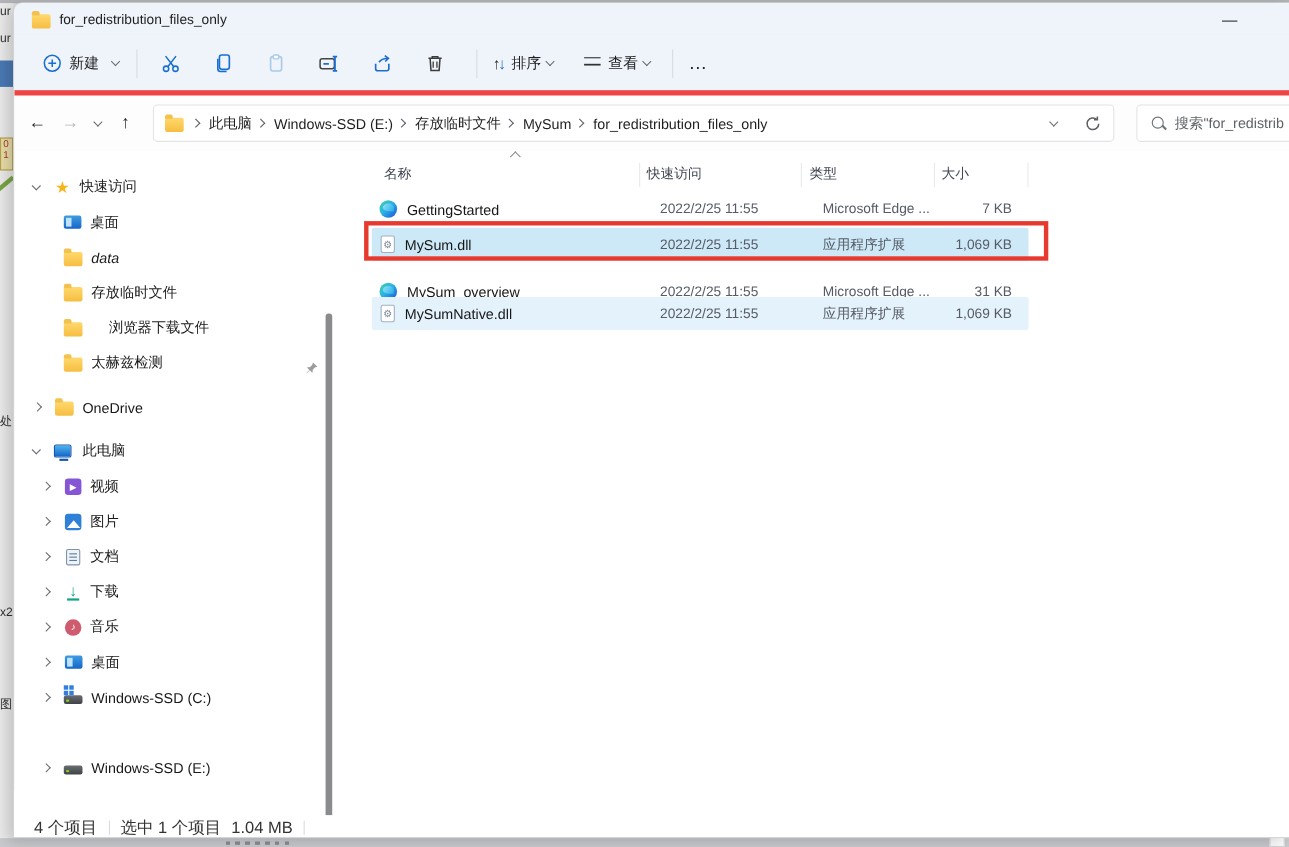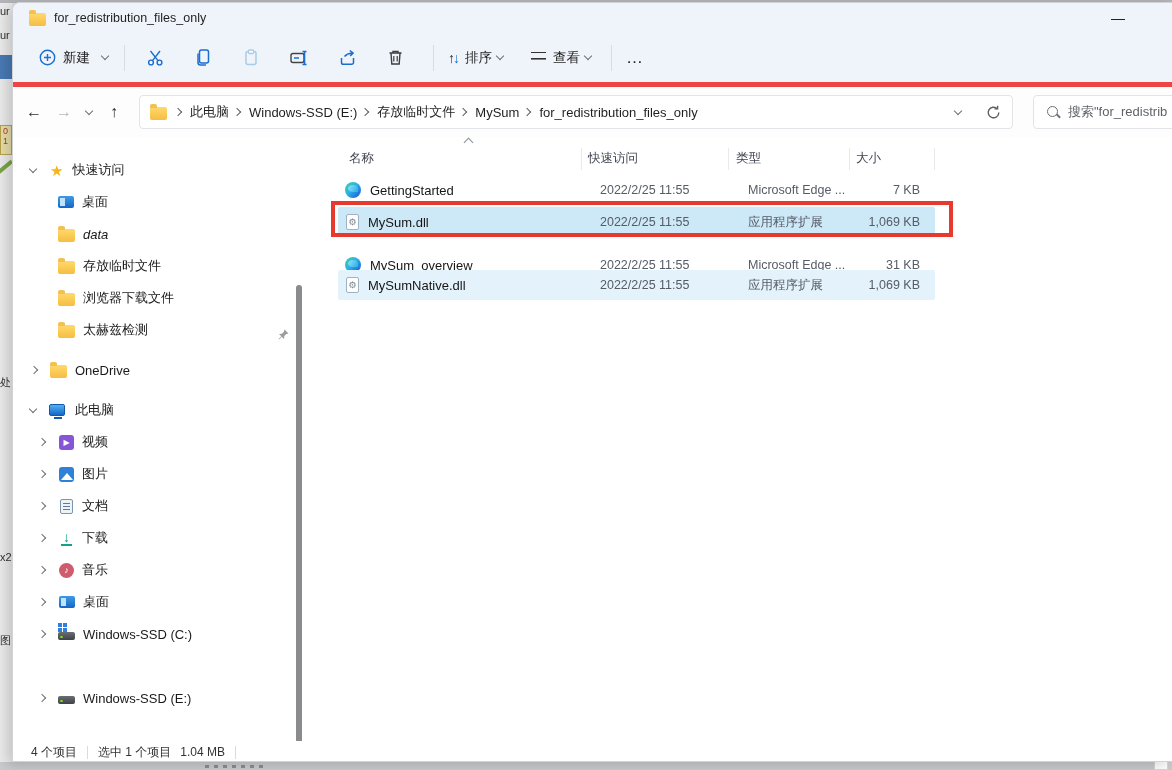--- a/index.html
+++ b/index.html
@@ -115,21 +115,21 @@
   .sort-caret::before { content:""; display:block; width:6px; height:6px; border-left:1.3px solid #8a8e96; border-top:1.3px solid #8a8e96; transform:rotate(45deg); }
 
   .frow { position:absolute; left:33px; width:597px; height:30px; display:flex; align-items:center; border-radius:2px; }
   .frow .fname { font-size:13px; color:#161616; margin-left:9px; }
   .fcell { position:absolute; font-size:12.5px; color:#565b66; }
   .frow-sel { background:#cde8f6; }
   .frow-tint { background:#e4f2fb; }
   .red-box { position:absolute; left:26px; top:64px; width:622px; height:36px; border:4px solid #e8392f; pointer-events:none; }
 
   
-  .statusbar { position:absolute; left:0; top:738px; width:100%; height:22px; background:#fff; display:flex; align-items:center; font-size:12px; color:#333; }
+  .statusbar { position:absolute; left:0; top:738px; width:100%; height:22px; background:#fff; display:flex; align-items:center; font-size:15px; color:#333; }
   .st-sep { width:1px; height:13px; background:#d9dbde; margin:0 10px; }
 </style>
 </head>
 <body>
 
 <div id="app">
 
   <div class="top-strip"></div>
   <div class="left-strip">
     <span class="frag" style="left:0;top:2px;">ur</span>
@@ -276,21 +276,21 @@
       <div class="side-row" style="left:45px; top:83px;font-style:italic;">
         <span class="ic ic-folder"></span>
         <span style="margin-left:8px;">data</span>
       </div>
       <div class="side-row" style="left:45px; top:115px;">
         <span class="ic ic-folder"></span>
         <span style="margin-left:8px;">存放临时文件</span>
       </div>
       <div class="side-row" style="left:45px; top:147px;">
         <span class="ic ic-folder"></span>
-        <span style="margin-left:8px;">浏览器下载文件</span>
+        <span style="margin-left:24px;">浏览器下载文件</span>
       </div>
       <div class="side-row" style="left:45px; top:179px;">
         <span class="ic ic-folder"></span>
         <span style="margin-left:8px;font-family:Liberation Serif, serif;">太赫兹检测</span>
       </div>
 
       <div class="side-row" style="left:18px; top:219px;">
         <span class="chev right"></span>
         <span class="ic ic-folder" style="margin-left:10px;"></span>
         <span style="margin-left:8px;">OneDrive</span>

